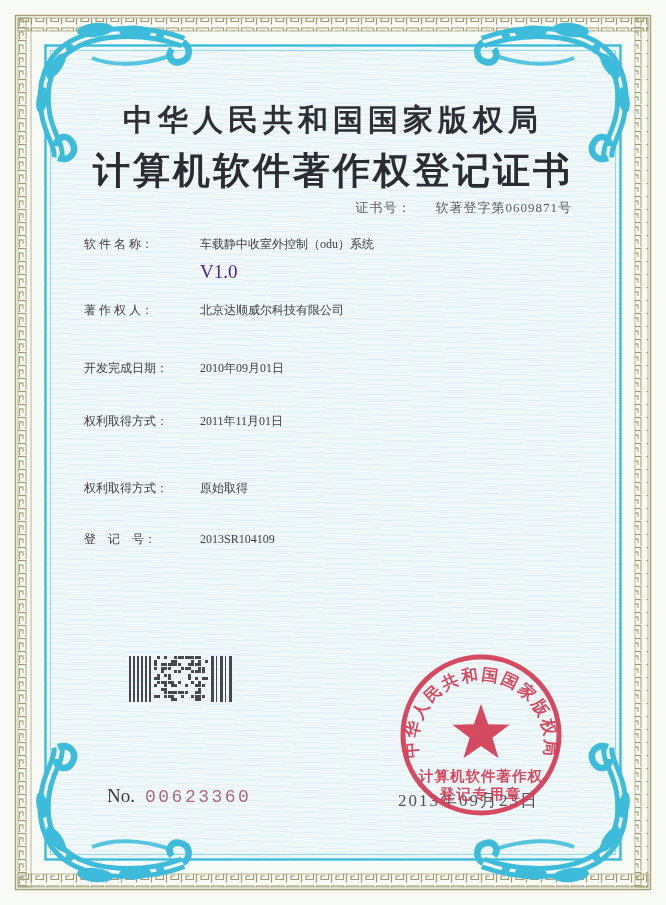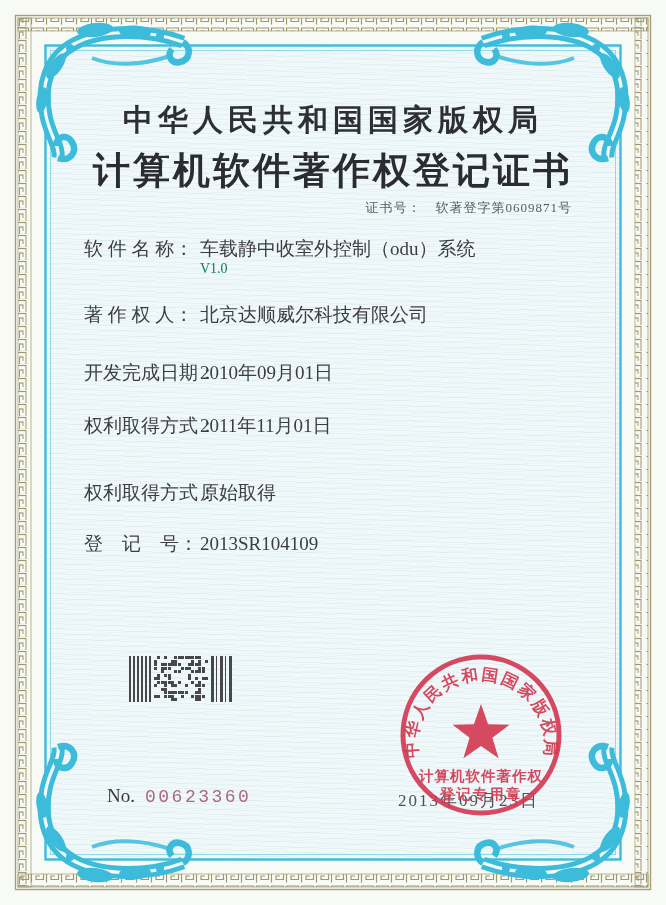--- a/index.html
+++ b/index.html
@@ -23,26 +23,26 @@
     position:absolute;left:0;top:100px;width:666px;text-align:center;
     font-size:30px;font-weight:bold;letter-spacing:5px;color:#2e2f36;
   }
   .cert-title{
     position:absolute;left:0;top:146px;width:666px;text-align:center;
     font-size:37px;font-weight:bold;letter-spacing:3px;color:#2b2c33;
   }
   .cert-no{
     position:absolute;top:199px;right:94px;font-size:13px;color:#5a5b60;letter-spacing:1px;
   }
-  .cert-no .num{margin-left:14px;}
-
-  .field{position:absolute;left:84px;font-size:19px;white-space:nowrap;}
+  .cert-no .num{margin-left:24px;}
+
+  .field{position:absolute;left:84px;font-size:12px;white-space:nowrap;}
   .flabel{display:inline-block;width:116px;color:#3c3d44;}
   .fvalue{color:#3c3d44;margin-left:0px;}
-  .fval2{position:absolute;left:200px;font-size:14px;color:#0f766e;}
+  .fval2{position:absolute;left:200px;font-size:19px;color:#4c1d95;}
 
   .statement{
     position:absolute;left:62px;top:568px;width:546px;
     font-size:17.5px;line-height:44px;text-indent:38px;color:#3c3d44;text-align:justify;
   }
 
   .barcode{position:absolute;left:129px;top:656px;width:104px;height:46px;}
   .bc-left{
     position:absolute;left:0;top:0;width:22px;height:46px;
     background:repeating-linear-gradient(90deg,#47474c 0 2px,transparent 2px 4px);

